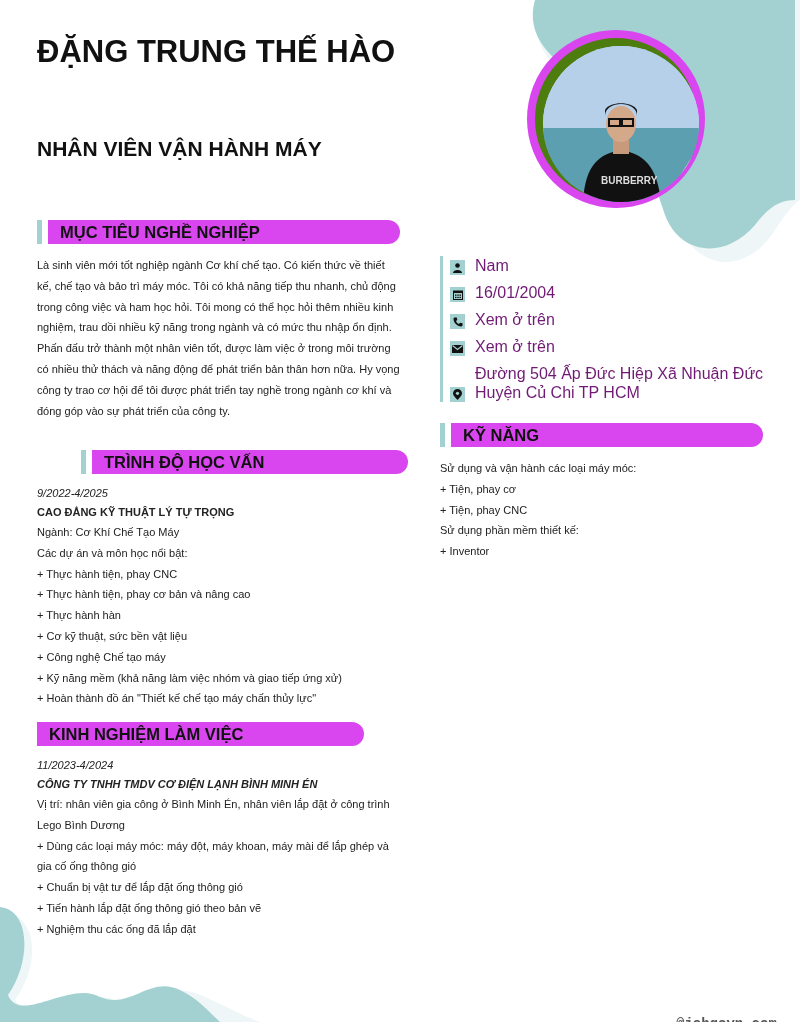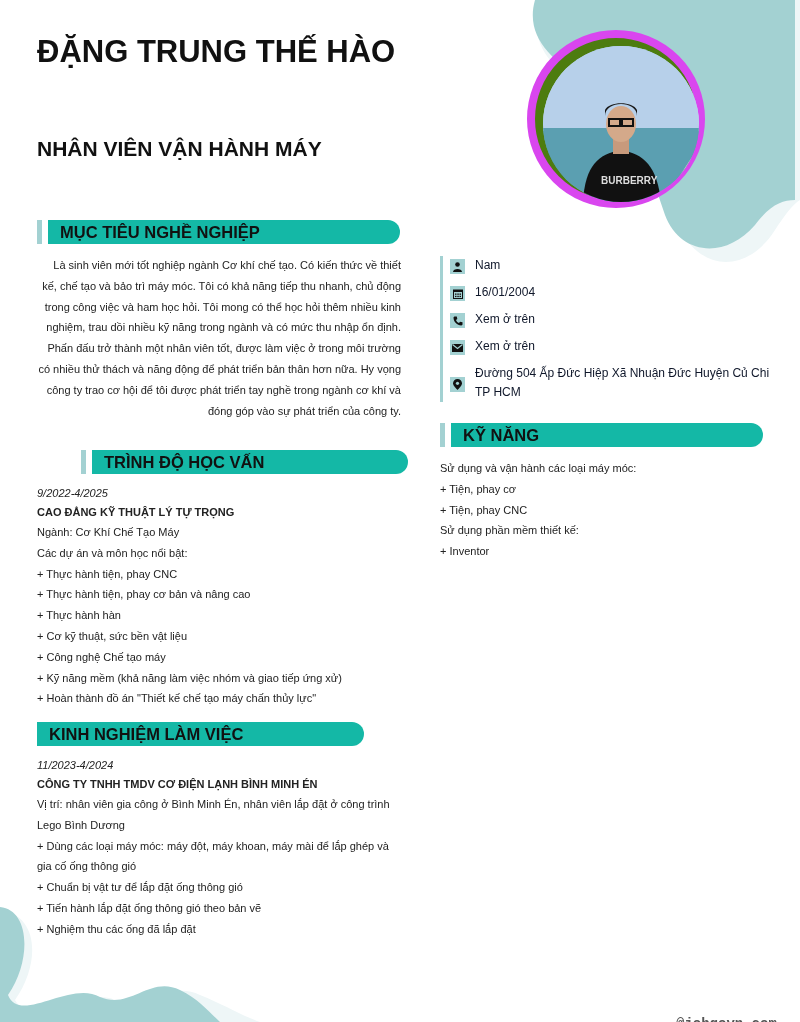--- a/index.html
+++ b/index.html
@@ -25,37 +25,36 @@
   .photo {
     position: absolute; left: 8px; top: 8px; width: 156px; height: 156px;
     border-radius: 50%; overflow: hidden;
     background: linear-gradient(#a9c8e6 0%, #c6dbee 50%, #6aa6b8 52%, #4f93a6 75%, #7ab4c2 100%);
   }
   .sec-head {
     position: absolute; height: 24px; display: flex; align-items: stretch;
   }
   .sec-head .bar { width: 5px; background: #a3d1d2; margin-right: 6px; }
   .sec-head .pill {
-    flex: 1; background: #14b8a6; border-radius: 0 12px 12px 0;
+    flex: 1; background: #d946ef; border-radius: 0 12px 12px 0;
     font-weight: bold; font-size: 16.5px; color: #111; line-height: 24px; padding-left: 12px;
   }
   .para {
     position: absolute; font-size: 11px; line-height: 20.8px; color: #222;
     margin: 0;
-    text-align: right;
   }
   .list { position: absolute; margin: 0; padding: 0; list-style: none; font-size: 11px; color: #222; }
   .list li { line-height: 20.8px; }
   .date { font-style: italic; }
   .org { font-weight: bold; }
   .info {
     position: absolute; left: 440px; top: 256px; width: 330px;
     border-left: 3px solid #a3d1d2; padding-left: 7px; box-sizing: border-box;
   }
-  .info-row { display: flex; align-items: center; font-size: 12px; color: #0f172a; margin-bottom: 8px; line-height: 19px; }
+  .info-row { display: flex; align-items: flex-end; font-size: 16px; color: #701a75; margin-bottom: 8px; line-height: 19px; }
   .info-row:last-child { margin-bottom: 0; }
   .info-ic {
     width: 15px; height: 15px; background: #a3d1d2; flex: 0 0 15px; margin: 2px 10px 0 0;
     display: flex; align-items: center; justify-content: center;
   }
   .watermark {
     position: absolute; left: 676px; top: 1016px; font-size: 14px; color: #555;
     font-family: "Liberation Mono", "DejaVu Sans Mono", monospace;
     font-weight: bold;
   }
@@ -181,21 +180,21 @@
   <li>+ Kỹ năng mềm (khả năng làm việc nhóm và giao tiếp ứng xử)</li>
   <li>+ Hoàn thành đồ án "Thiết kế chế tạo máy chấn thủy lực"</li>
 </ul>
 
 <div class="sec-head" style="left:37px;top:722px;width:327px;flex-direction:column;">
   <div class="bar"></div>
   <div class="pill">KINH NGHIỆM LÀM VIỆC</div>
 </div>
 <ul class="list" style="left:37px;top:756px;width:364px;">
   <li class="date" style="line-height:19px;">11/2023-4/2024</li>
-  <li class="org" style="line-height:19px;">CÔNG TY TNHH TMDV CƠ ĐIỆN LẠNH BÌNH MINH ÉN</li>
+  <li class="org" style="line-height:19px;font-style:italic;">CÔNG TY TNHH TMDV CƠ ĐIỆN LẠNH BÌNH MINH ÉN</li>
   <li>Vị trí: nhân viên gia công ở Bình Minh Én, nhân viên lắp đặt ở công trình Lego Bình Dương</li>
   <li>+ Dùng các loại máy móc: máy đột, máy khoan, máy mài để lắp ghép và gia cố ống thông gió</li>
   <li>+ Chuẩn bị vật tư để lắp đặt ống thông gió</li>
   <li>+ Tiến hành lắp đặt ống thông gió theo bản vẽ</li>
   <li>+ Nghiệm thu các ống đã lắp đặt</li>
 </ul>
 
 <div class="watermark">@jobgovn.com</div>
 
 </body></html>

